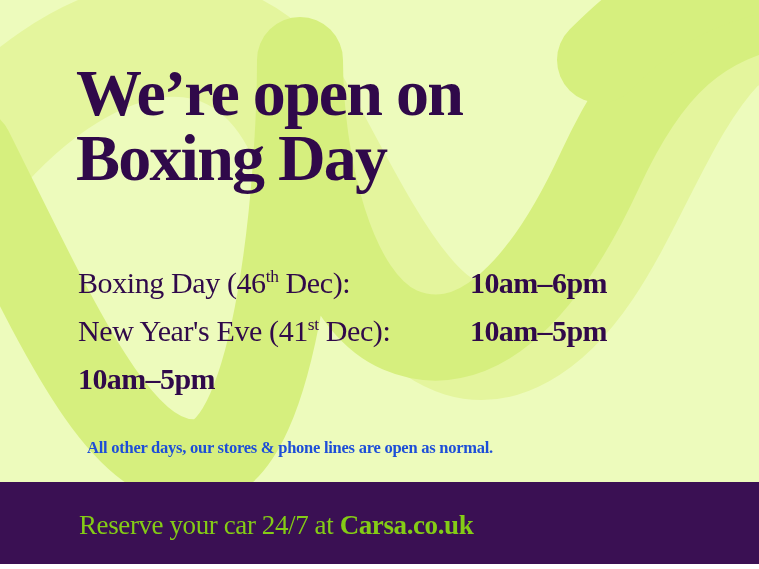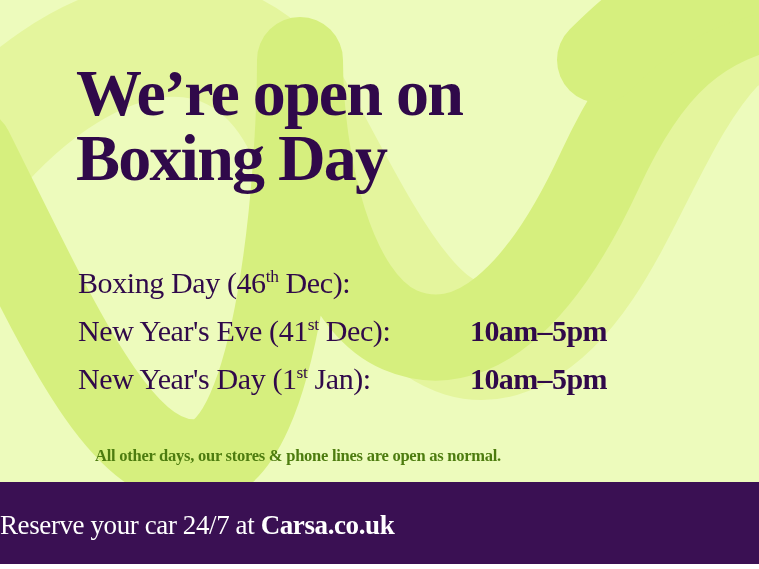--- a/index.html
+++ b/index.html
@@ -86,42 +86,43 @@
     font-size: 30px;
     font-weight: 700;
     letter-spacing: -0.6px;
     white-space: nowrap;
   }
 
   .disclaimer {
     position: absolute;
     left: 79px;
     top: 430px;
-    margin: 16px;
-    color: #4d7c0f;
+    margin: 8px;
+    color: #1d4ed8;
     font-size: 16.5px;
     font-weight: 700;
     letter-spacing: -0.25px;
     white-space: nowrap;
   }
 
   
   .footer-bar {
     position: absolute;
     left: 0;
     top: 482px;
     width: 759px;
     height: 87px;
     background: #3a1053;
     display: flex;
     align-items: center;
   }
   .footer-text {
     margin: 0;
-    color: #ffffff;
+    padding-left: 79px;
+    color: #84cc16;
     font-size: 27px;
     font-weight: 400;
     letter-spacing: -0.4px;
     white-space: nowrap;
   }
   .footer-text .brand {
     font-weight: 700;
   }
 </style>
 </head>
@@ -152,29 +153,29 @@
 
   <div class="content">
 
     <h1 class="headline">We’re open on
 Boxing Day</h1>
 
     <div class="hours-table">
 
       <div class="hours-row">
         <div class="hours-label"><span>Boxing Day (46</span><sup>th</sup><span> Dec):</span></div>
+        <div class="hours-value">10am–6pm</div>
       </div>
 
       <div class="hours-row">
         <div class="hours-label"><span>New Year's Eve (41</span><sup>st</sup><span> Dec):</span></div>
         <div class="hours-value">10am–5pm</div>
       </div>
 
       <div class="hours-row">
-        <div class="hours-label"><span>New Year's Day (1</span><sup>st</sup><span> Jan):</span></div>
         <div class="hours-value">10am–5pm</div>
       </div>
 
     </div>
 
     <p class="disclaimer">All other days, our stores &amp; phone lines are open as normal.</p>
 
   </div>
 
   <div class="footer-bar">

